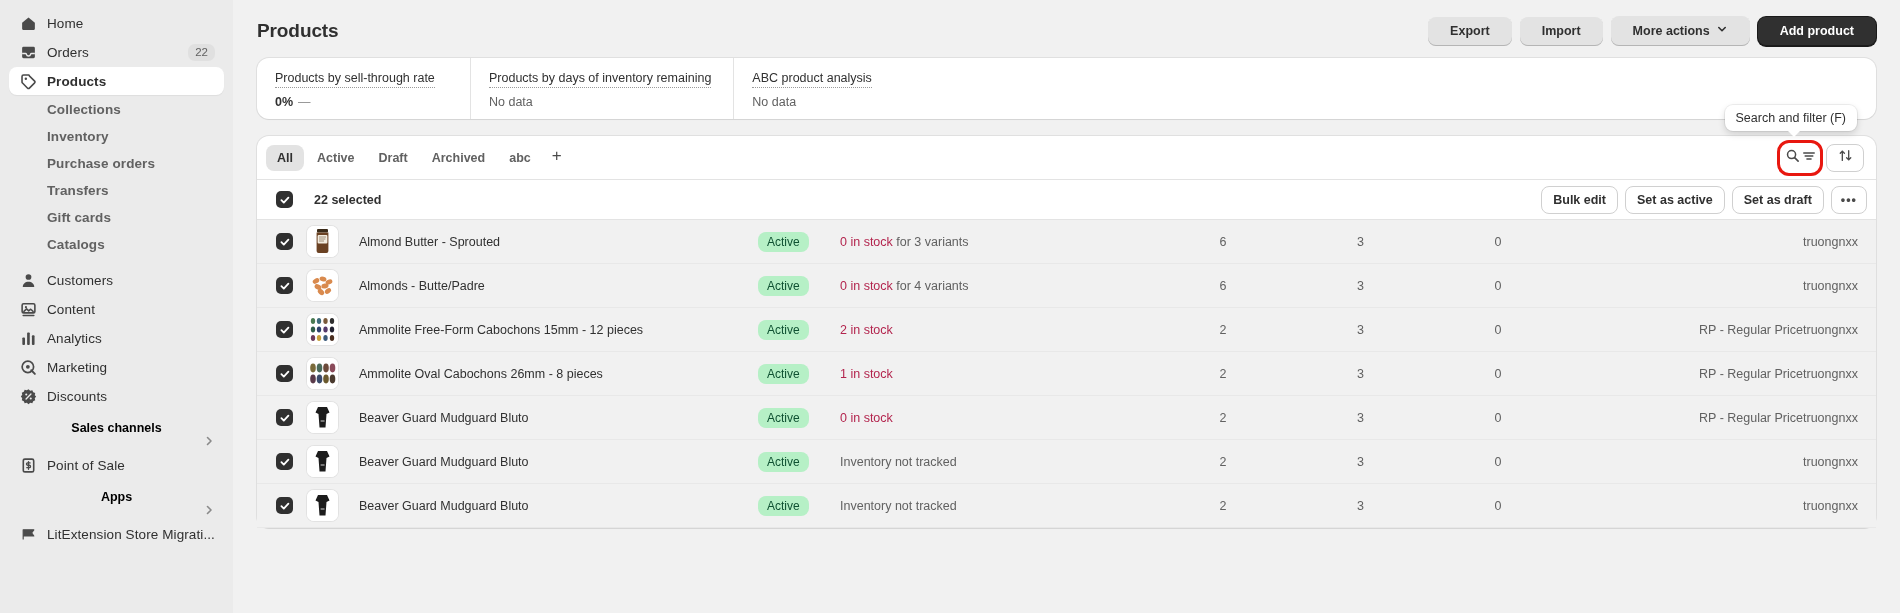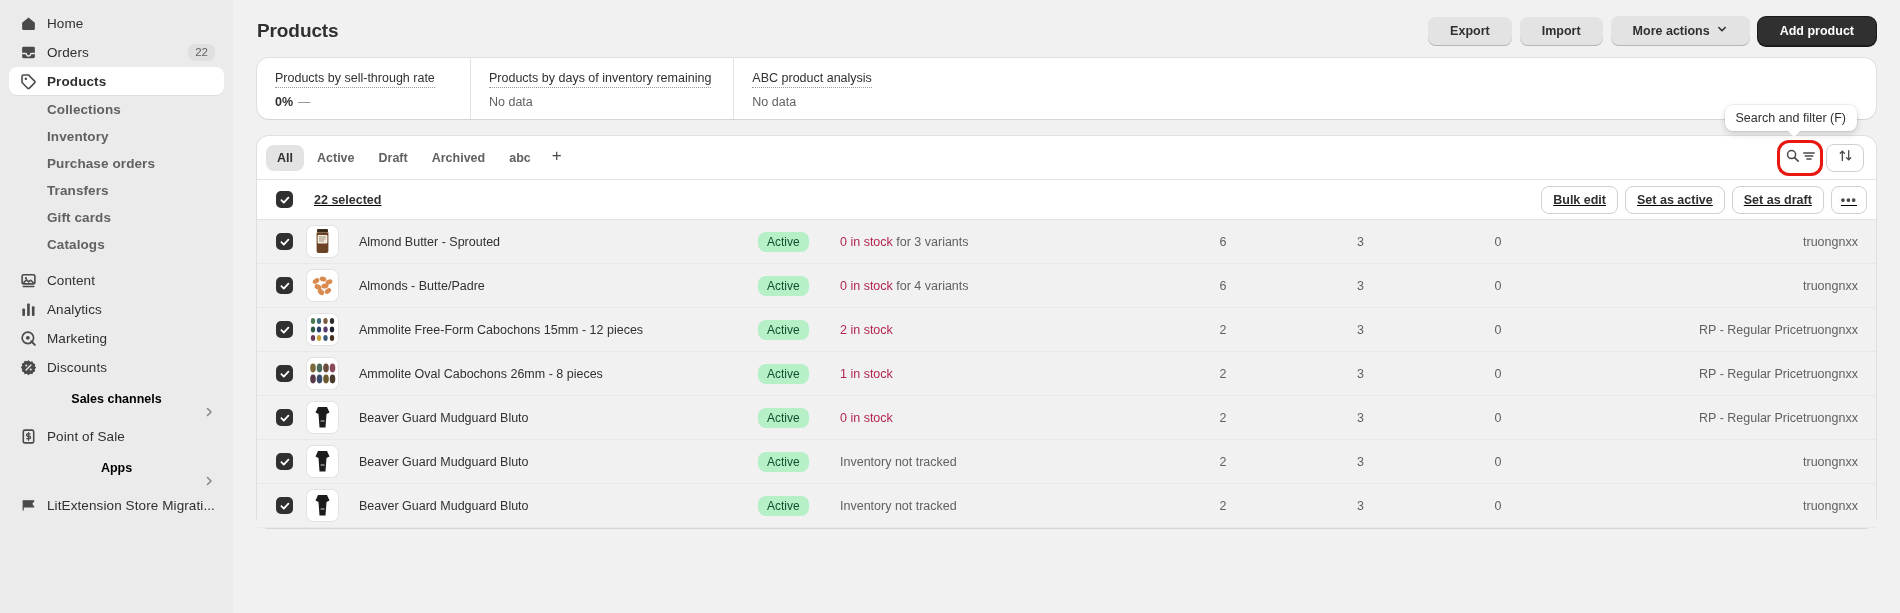--- a/index.html
+++ b/index.html
@@ -130,21 +130,20 @@
     content: ""; position: absolute; bottom: -6px; right: 56px;
     border-left: 7px solid transparent; border-right: 7px solid transparent;
     border-top: 7px solid #fff;
   }
 
   
   .bulk-bar {
     display: flex; align-items: center; height: 40px;
     padding: 0 9px 0 19px; border-bottom: 1px solid #e3e3e3;
     background: #fff;
-    text-decoration: underline;
   }
   .cbx {
     width: 17px; height: 17px; border-radius: 5px;
     background: #303030; display: flex; align-items: center; justify-content: center;
     cursor: pointer; flex: 0 0 auto;
   }
   .cbx svg { display: block; }
   .bulk-label { font-size: 12.5px; color: #303030; font-weight: 600; margin-left: 21px; }
   .bulk-actions { margin-left: auto; display: flex; align-items: center; gap: 7px; }
   .pill {
@@ -227,20 +226,29 @@
         <div class="nav-row nav-sub">
           <span class="nav-label">Transfers</span>
         </div>
         <div class="nav-row nav-sub">
           <span class="nav-label">Gift cards</span>
         </div>
         <div class="nav-row nav-sub">
           <span class="nav-label">Catalogs</span>
         </div>
         <div class="nav-gap"></div>
+        <div class="nav-row">
+          <span class="nav-ico">
+            <svg width="17" height="17" viewBox="0 0 16 16">
+              <circle cx="8" cy="4.7" r="2.7" fill="currentColor"></circle>
+              <path d="M2.6 14c0-2.9 2.4-4.8 5.4-4.8s5.4 1.9 5.4 4.8z" fill="currentColor"></path>
+            </svg>
+          </span>
+          <span class="nav-label">Customers</span>
+        </div>
         <div class="nav-row">
           <span class="nav-ico">
             <svg width="17" height="17" viewBox="0 0 16 16">
               <rect x="2" y="2.6" width="12" height="8.6" rx="1.4" fill="none" stroke="currentColor" stroke-width="1.5"></rect>
               <circle cx="5.6" cy="5.8" r="1" fill="currentColor"></circle>
               <path d="M3.2 10.2 6.2 7.4l2 1.9 1.9-1.6 2.7 2.5" fill="none" stroke="currentColor" stroke-width="1.4" stroke-linejoin="round"></path>
               <path d="M3 13.7h10" stroke="currentColor" stroke-width="1.4" stroke-linecap="round"></path>
             </svg>
           </span>
           <span class="nav-label">Content</span>

